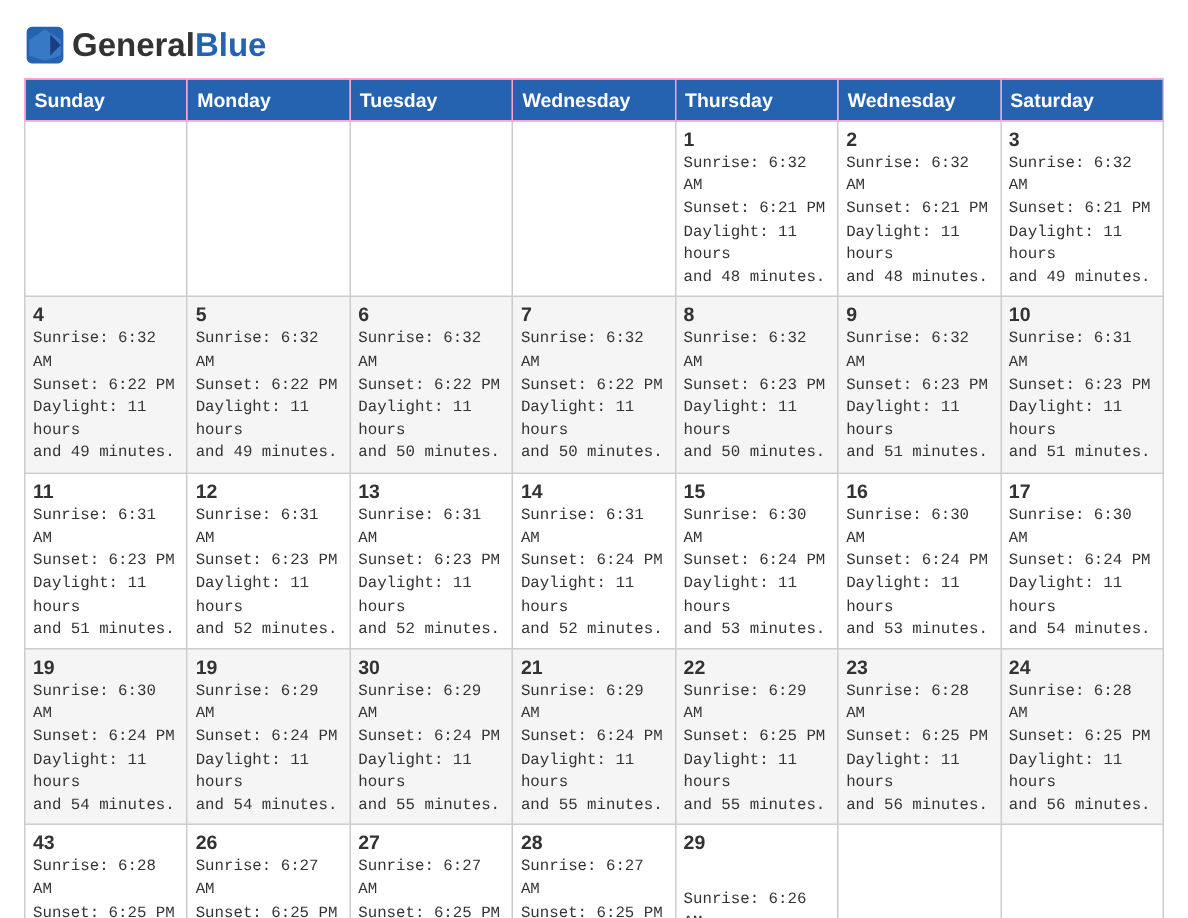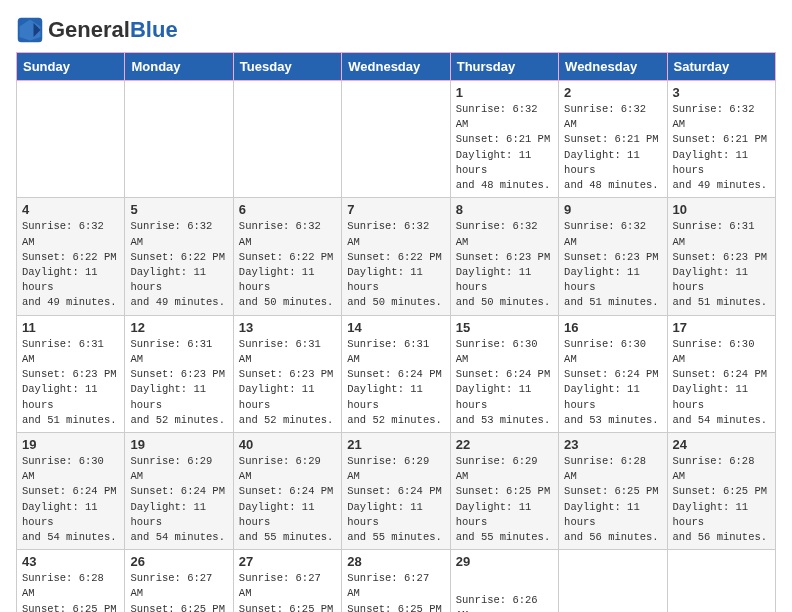--- a/index.html
+++ b/index.html
@@ -258,21 +258,21 @@
 and 54 minutes.</div>
         </td>
         <td class="alt-row">
           <span class="day-num">19</span>
           <div class="day-info" style="white-space: pre-line;">Sunrise: 6:29 AM
 Sunset: 6:24 PM
 Daylight: 11 hours
 and 54 minutes.</div>
         </td>
         <td class="alt-row">
-          <span class="day-num">40</span>
+          <span class="day-num">30</span>
           <div class="day-info" style="white-space: pre-line;">Sunrise: 6:29 AM
 Sunset: 6:24 PM
 Daylight: 11 hours
 and 55 minutes.</div>
         </td>
         <td class="alt-row">
           <span class="day-num">21</span>
           <div class="day-info" style="white-space: pre-line;">Sunrise: 6:29 AM
 Sunset: 6:24 PM
 Daylight: 11 hours

